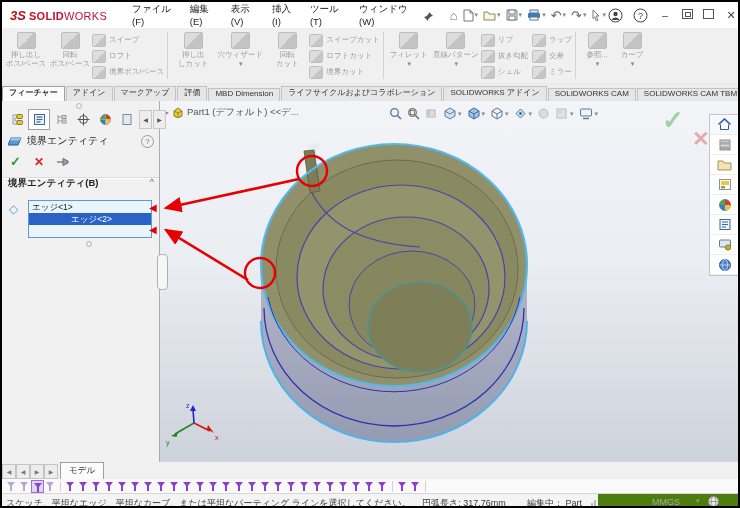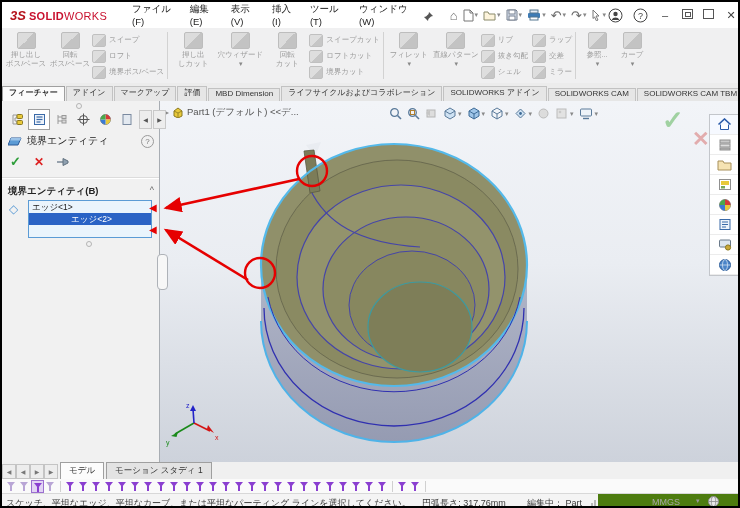--- a/index.html
+++ b/index.html
@@ -52,21 +52,21 @@
   .pm-tabs{position:absolute;left:4px;top:8px;display:flex;align-items:center;}
   .pm-tab{width:20px;height:19px;display:flex;align-items:center;justify-content:center;border:1px solid transparent;}
   .pm-tab.active{background:#fff;border-color:#9f9f9f;}
   .pm-nav{width:11px;height:17px;display:flex;align-items:center;justify-content:center;color:#555;font-size:6px;border:1px solid #c9c9c9;background:#ededed;margin-left:1px;}
   .pm-title{position:absolute;left:6px;top:33px;display:flex;align-items:center;gap:5px;font-size:10px;color:#1a1a1a;width:146px;}
   .pm-help{margin-left:auto;width:11px;height:11px;border:1px solid #9a9a9a;border-radius:50%;color:#777;font-size:8px;display:flex;align-items:center;justify-content:center;}
   .pm-actions{position:absolute;left:8px;top:53px;display:flex;align-items:center;gap:13px;}
   .pm-ok{color:#2e9e3a;font-size:13px;font-weight:bold;}
   .pm-cancel{color:#d22;font-size:12px;font-weight:bold;}
   .pm-divider{position:absolute;left:0;top:76px;width:157px;height:1px;background:#dcdcdc;border-bottom:1px solid #fff;}
-  .pm-section{position:absolute;left:6px;top:84px;width:146px;display:flex;font-size:9.5px;font-weight:bold;color:#222;}
+  .pm-section{position:absolute;left:6px;top:76px;width:146px;display:flex;font-size:9.5px;font-weight:bold;color:#222;}
   .pm-collapse{margin-left:auto;color:#666;font-weight:normal;font-size:9px;}
   .pm-diamond{position:absolute;left:7px;top:101px;color:#5b9bd5;font-size:12px;}
   .sel-list{position:absolute;left:26px;top:99px;width:122px;border:1px solid #5b9bd5;background:#eaf4fc;}
   .sel-row{height:12px;line-height:12px;font-size:8.5px;padding-left:3px;color:#1a1a1a;}
   .sel-row.selected{background:#2a63c5;color:#fff;text-align:center;}
   .pm-botdot{position:absolute;left:84px;top:140px;width:4px;height:4px;border:1px solid #b5b5b5;border-radius:50%;}
   .red-ah{position:absolute;color:#e60000;font-size:10px;line-height:10px;}
   .splitter-pill{position:absolute;left:155px;top:153px;width:9px;height:34px;background:#f7f7f7;border:1px solid #aeb2b8;border-radius:4px;}
   
   .doc-label{position:absolute;left:5px;top:5px;display:flex;align-items:center;gap:3px;color:#555;font-size:9.5px;}
@@ -568,21 +568,20 @@
 
     <div class="splitter-pill"></div>
   </div>
 
   <div class="modeltabs">
     <span class="mnav">◀</span>
     <span class="mnav">◀</span>
     <span class="mnav">▶</span>
     <span class="mnav">▶</span>
     <span class="mtab active">モデル</span>
-    <span class="mtab">モーション スタディ 1</span>
   </div>
 
   <div class="filterbar">
     <i class="fic dim"></i>
     <i class="fic dim"></i>
     <i class="fic on"></i>
     <i class="fic dim"></i>
     <span class="fsep"></span>
     <i class="fic"></i>
     <i class="fic"></i>

